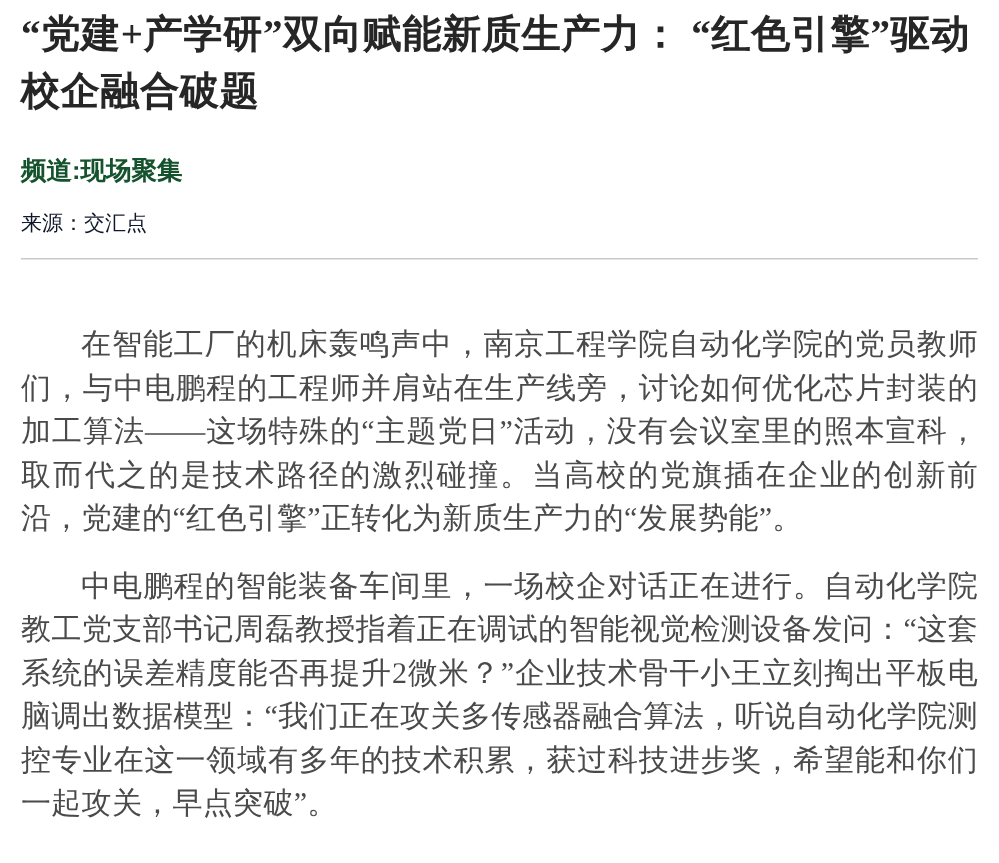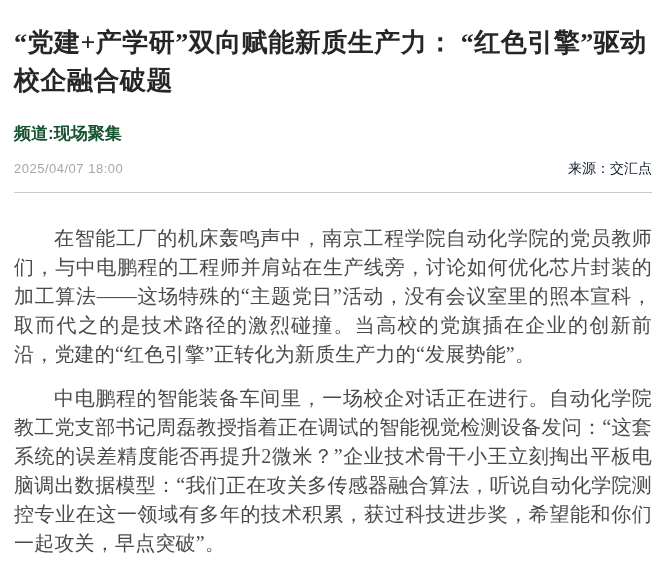--- a/index.html
+++ b/index.html
@@ -13,21 +13,21 @@
     overflow: hidden;
     font-family: "Liberation Serif", serif;
     -webkit-font-smoothing: antialiased;
   }
   .page {
     padding: 0 14px;
     box-sizing: border-box;
   }
   
   .article-title {
-    margin: 24px 0 0 0;
+    margin: 4px 0 0 0;
     font-size: 26px;
     font-weight: 700;
     line-height: 38px;
     color: #262626;
     font-family: "Liberation Serif", serif;
     letter-spacing: 0.5px;
   }
   .channel-link {
     display: inline-block;
     margin-top: 22px;
@@ -60,41 +60,40 @@
     border: none;
     border-top: 1px solid #c9c9c9;
     height: 0;
     width: 100%;
   }
   
   .article-body {
     padding-top: 19px;
   }
   .article-body p {
-    margin: 4px 0 15px 0;
+    margin: 16px 0 15px 0;
     font-family: "Liberation Serif", serif;
     font-size: 20px;
     line-height: 29px;
     color: #4a4a4a;
     text-align: justify;
     text-indent: 2em;
     letter-spacing: 0.2px;
   }
 </style>
 </head>
 <body>
 
 <div class="page">
 
   <h1 class="article-title">“党建+产学研”双向赋能新质生产力： “红色引擎”驱动校企融合破题</h1>
 
   <a class="channel-link">频道:现场聚集</a>
 
   <div class="meta-row">
-    <span class="pub-date">2025/04/07 18:00</span>
     <span class="source">来源：交汇点</span>
   </div>
 
   <hr class="divider">
 
   <div class="article-body">
     <p>在智能工厂的机床轰鸣声中，南京工程学院自动化学院的党员教师们，与中电鹏程的工程师并肩站在生产线旁，讨论如何优化芯片封装的加工算法——这场特殊的“主题党日”活动，没有会议室里的照本宣科，取而代之的是技术路径的激烈碰撞。当高校的党旗插在企业的创新前沿，党建的“红色引擎”正转化为新质生产力的“发展势能”。</p>
     <p>中电鹏程的智能装备车间里，一场校企对话正在进行。自动化学院教工党支部书记周磊教授指着正在调试的智能视觉检测设备发问：“这套系统的误差精度能否再提升2微米？”企业技术骨干小王立刻掏出平板电脑调出数据模型：“我们正在攻关多传感器融合算法，听说自动化学院测控专业在这一领域有多年的技术积累，获过科技进步奖，希望能和你们一起攻关，早点突破”。</p>
   </div>
 

